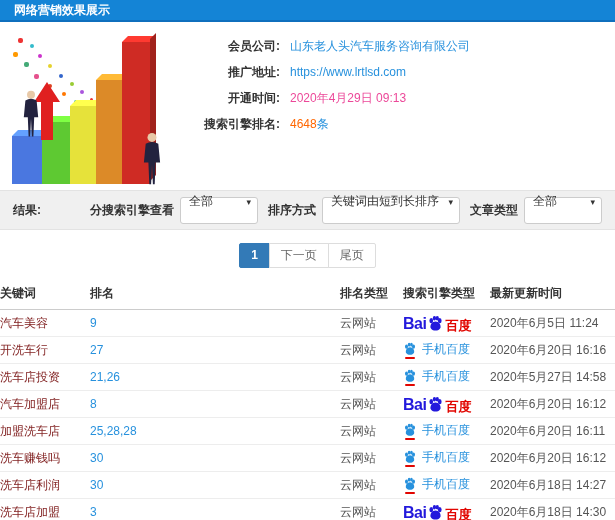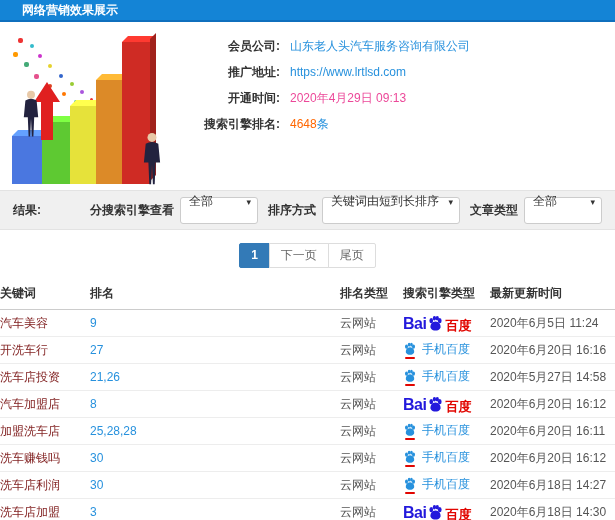--- a/index.html
+++ b/index.html
@@ -1,21 +1,21 @@
 <!DOCTYPE html>
 <html><head>
 <meta charset="utf-8">
 <style>
   * { margin:0; padding:0; box-sizing:border-box; }
   html,body { width:615px; height:520px; overflow:hidden; background:#fff;
     font-family:"Liberation Sans","DejaVu Sans",sans-serif; font-size:12px; color:#333; }
 
   
   .topbar { height:22px; background:#1484d6; border-bottom:2px solid #0f6fbd;
-    color:#fff; font-weight:bold; line-height:20px; padding-left:22px; font-size:12px; }
+    color:#fff; font-weight:bold; line-height:20px; padding-left:14px; font-size:12px; }
 
   
   .info-section { position:relative; height:168px; }
 
   
   .illu { position:absolute; left:4px; top:8px; width:162px; height:158px; }
   .bar { position:absolute; bottom:4px; }
   .bar::before { content:""; position:absolute; left:3px; top:-6px; width:100%; height:6px;
     background:inherit; filter:brightness(1.35); transform:skewX(-45deg); }
   .bar::after { content:""; position:absolute; right:-6px; top:-3px; width:6px; height:100%;

